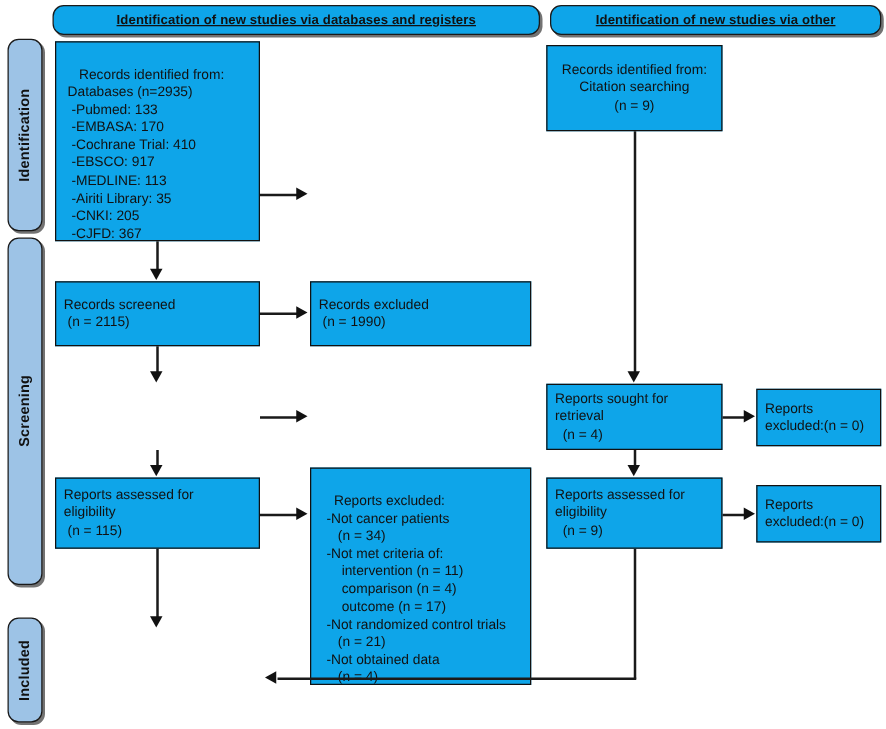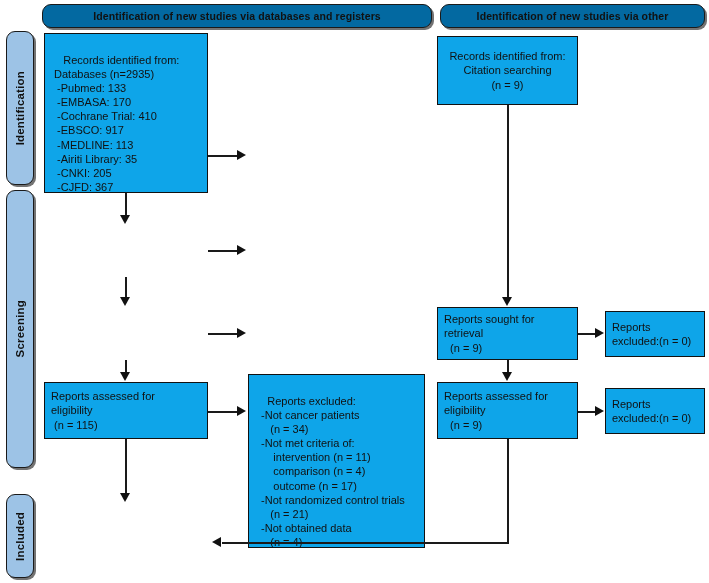--- a/index.html
+++ b/index.html
@@ -30,34 +30,35 @@
     transform:rotate(180deg);
     font-weight:bold;
     font-size:11.5px;
     color:#111;
     letter-spacing:0.2px;
     white-space:nowrap;
   }
   
   .header{
     position:absolute;
-    background:#0369a1;
+    background:#0ea5e9;
     border:1.5px solid #1a1a1a;
     border-radius:9px;
     box-shadow:2px 2px 0 rgba(0,0,0,0.55);
     display:flex;
     align-items:center;
     justify-content:center;
     font-weight:bold;
     font-size:10.5px;
     color:#111;
     text-align:center;
     padding:0 6px;
     box-sizing:border-box;
     letter-spacing:0.1px;
+    text-decoration:underline;
   }
   
   .box{
     position:absolute;
     background:#0ea5e9;
     border:1.6px solid #111;
     box-sizing:border-box;
     font-size:11px;
     color:#111;
     line-height:1.28;
@@ -132,21 +133,29 @@
   -EMBASA: 170
   -Cochrane Trial: 410
   -EBSCO: 917
   -MEDLINE: 113
   -Airiti Library: 35
   -CNKI: 205
   -CJFD: 367
   -Wanfang: 585</span>
   </div>
 
-
+  <div class="box vcenter" style="left:44px;top:225px;width:164px;height:52px;">
+    <span>Records screened
+ (n = 2115)</span>
+  </div>
+
+  <div class="box vcenter" style="left:248px;top:225px;width:177px;height:52px;">
+    <span>Records excluded
+ (n = 1990)</span>
+  </div>
 
 
 
   <div class="box vcenter" style="left:44px;top:382px;width:164px;height:57px;">
     <span>Reports assessed for
 eligibility
  (n = 115)</span>
   </div>
 
   <div class="box" style="left:248px;top:374px;width:177px;height:174px;">
@@ -166,21 +175,21 @@
 
   <div class="box center" style="left:437px;top:36px;width:141px;height:69px;">
     <span>Records identified from:
 Citation searching
 (n = 9)</span>
   </div>
 
   <div class="box vcenter" style="left:437px;top:307px;width:141px;height:53px;">
     <span>Reports sought for
 retrieval
-  (n = 9)</span>
+  (n = 4)</span>
   </div>
 
   <div class="box vcenter" style="left:605px;top:311px;width:100px;height:46px;">
     <span>Reports
 excluded:(n = 0)</span>
   </div>
 
   <div class="box vcenter" style="left:437px;top:382px;width:141px;height:57px;">
     <span>Reports assessed for
 eligibility

